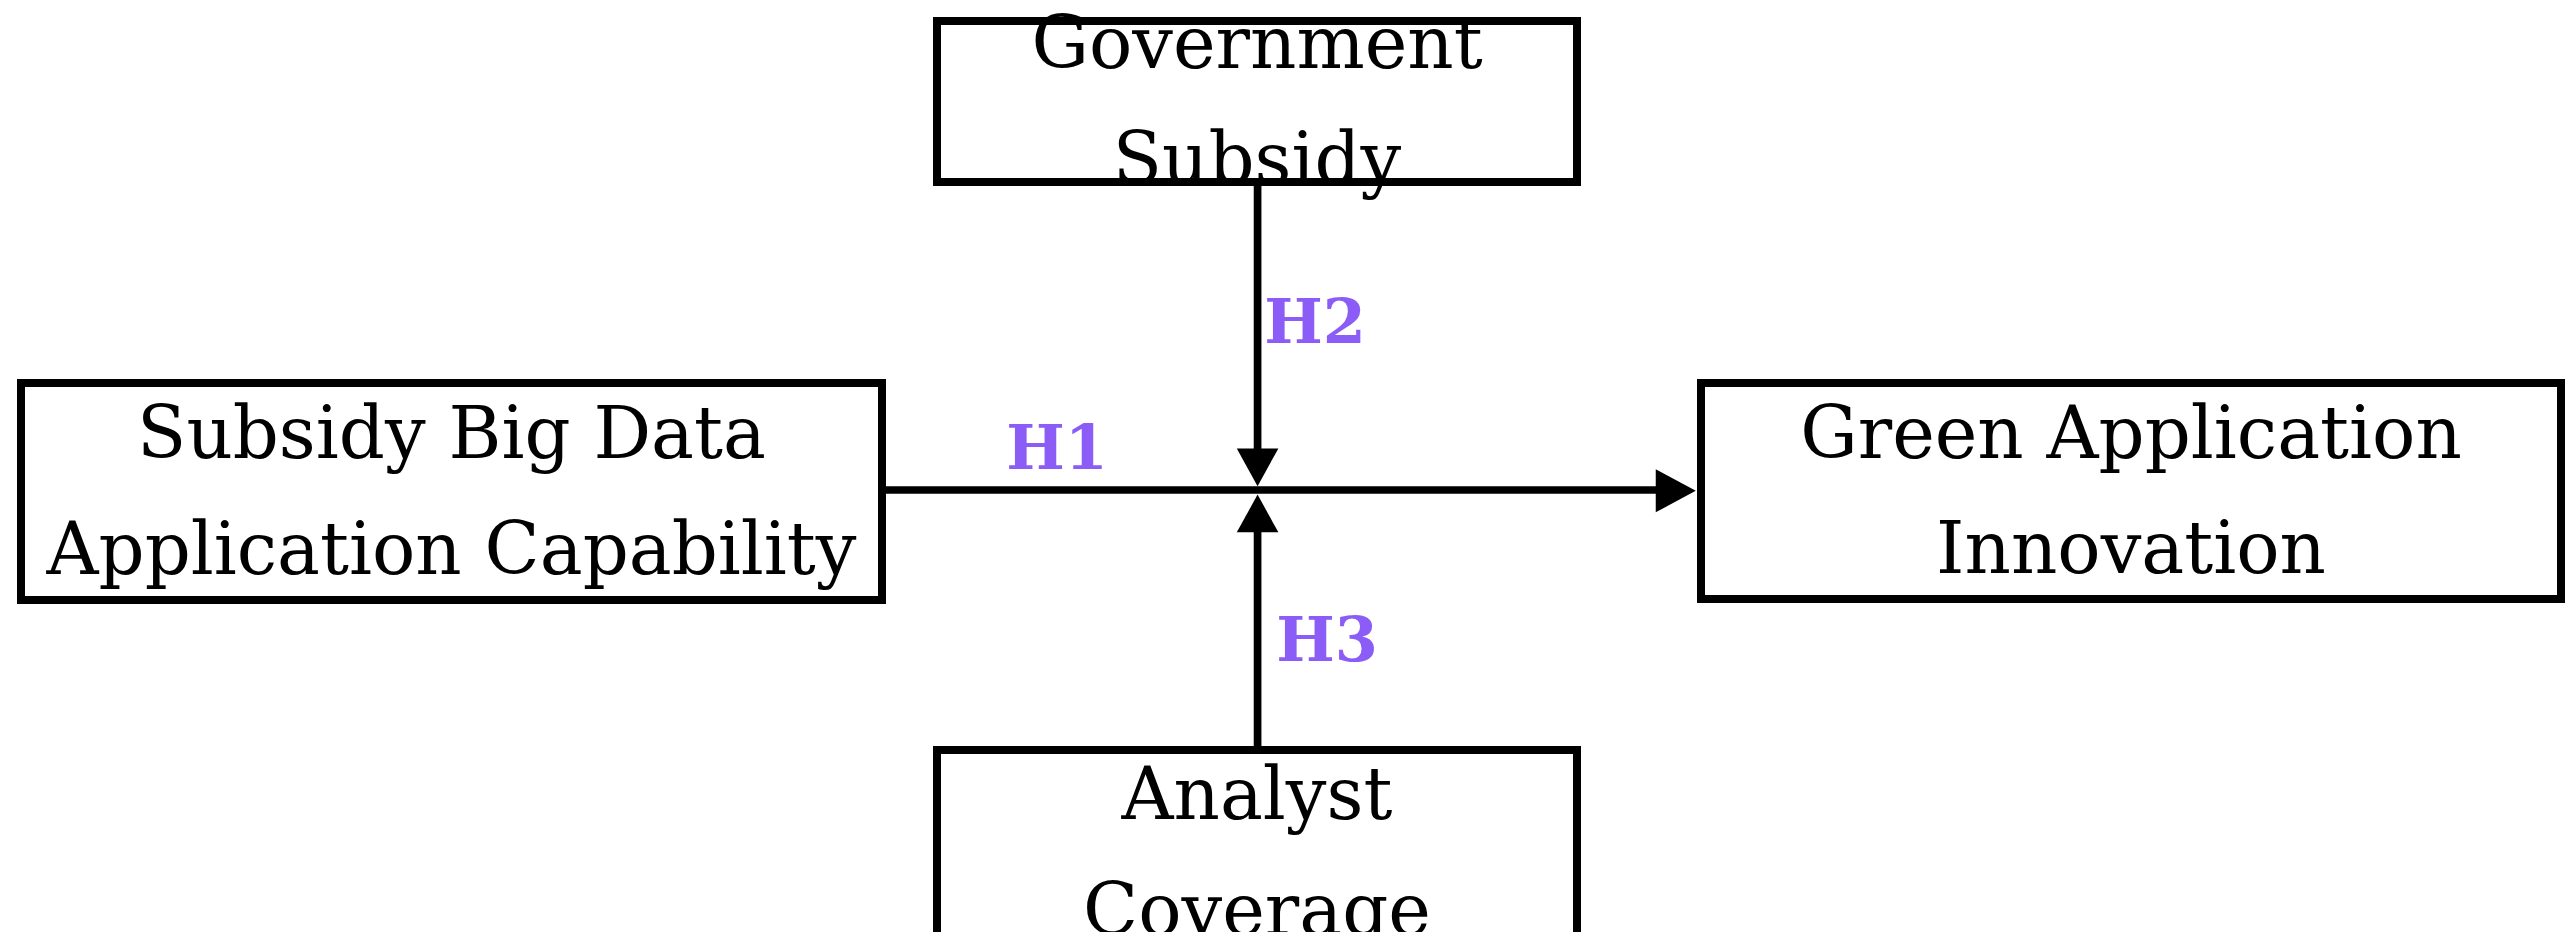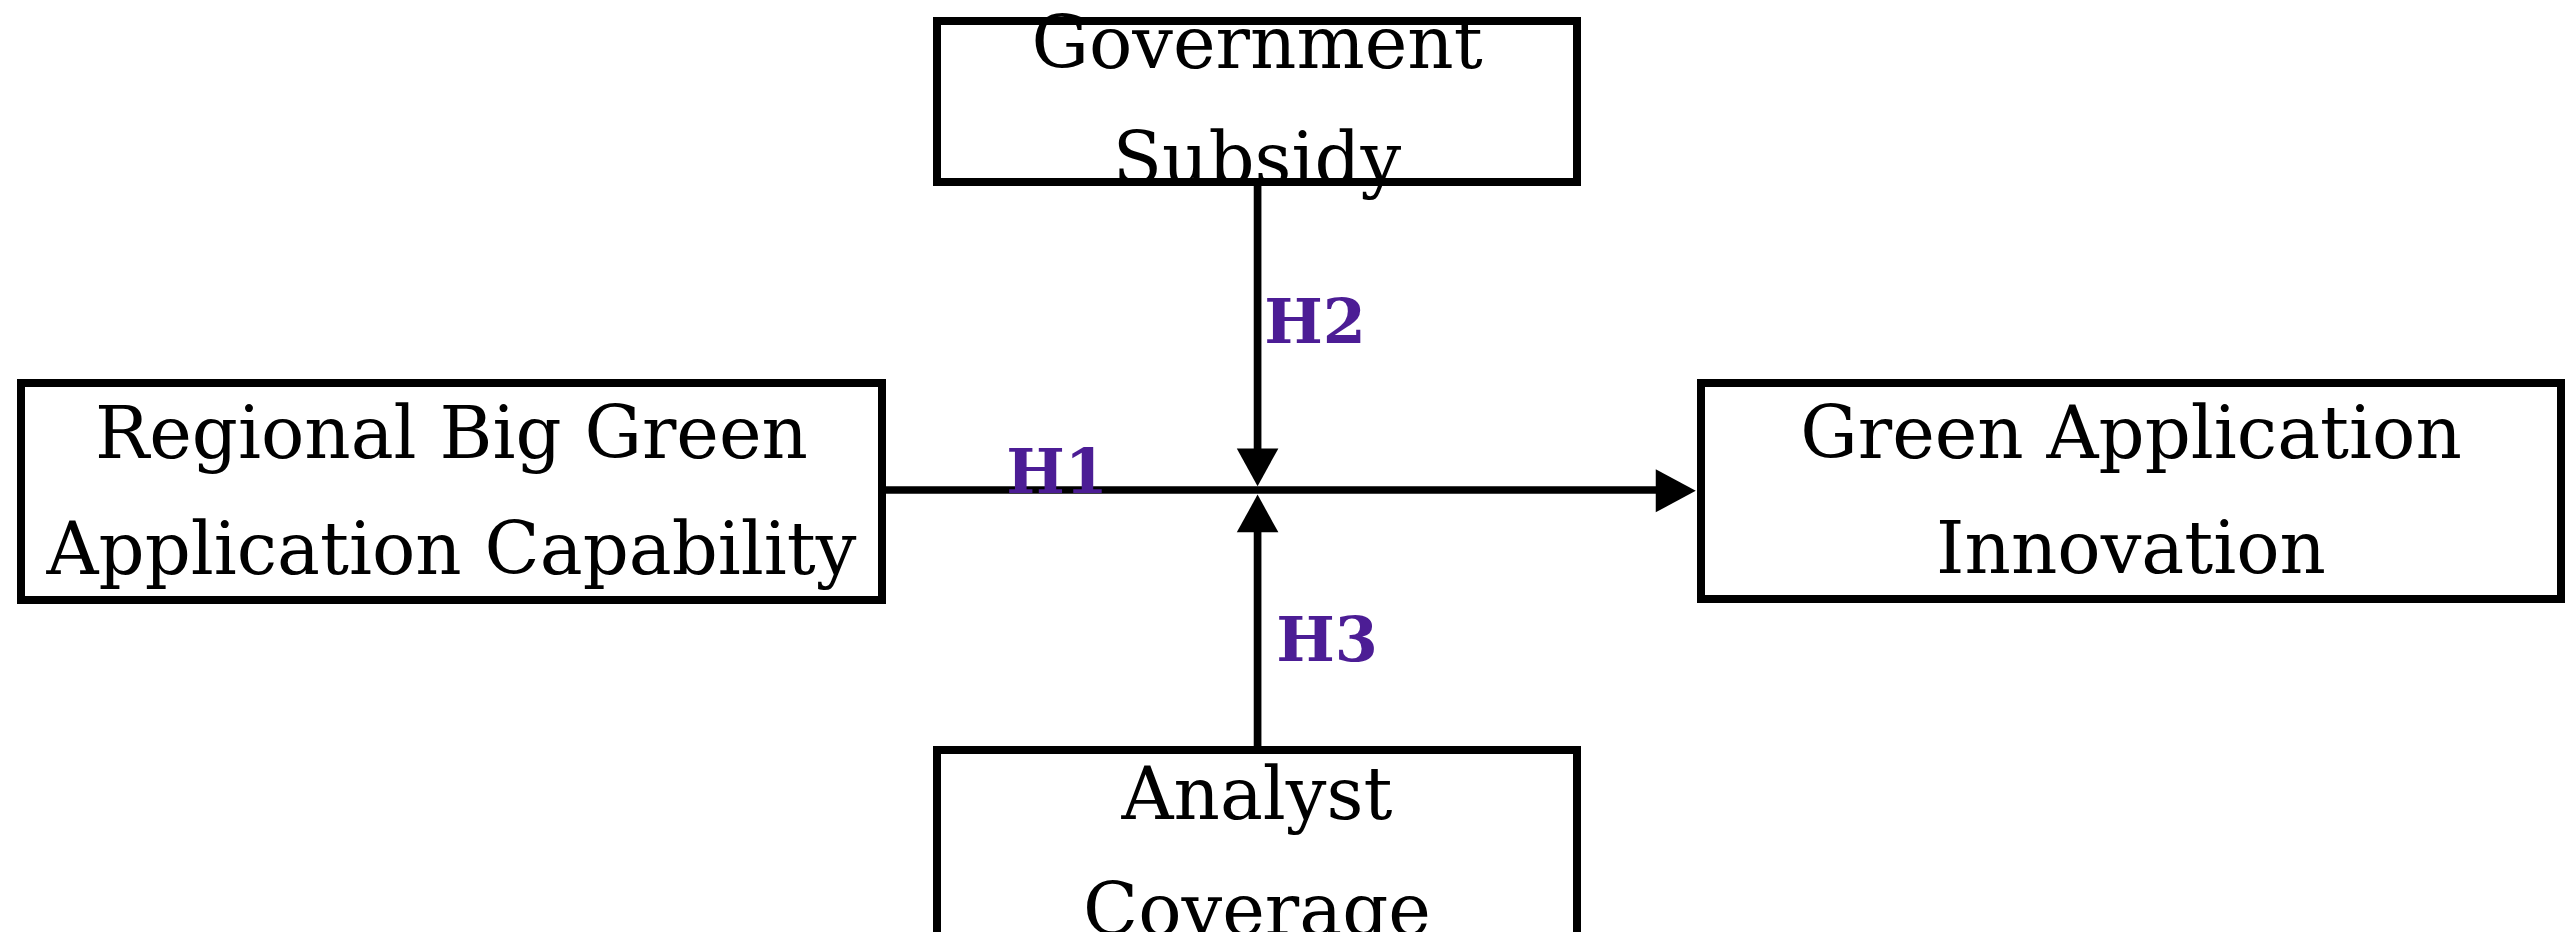--- a/index.html
+++ b/index.html
@@ -42,23 +42,23 @@
   .node-government { left: 933px; top: 17px;  width: 648px;  height: 169px; }
   .node-regional   { left: 17px;   top: 379px; width: 869px; height: 225px; }
   .node-green      { left: 1697px; top: 379px; width: 868px; height: 224px; }
   .node-analyst    { left: 933px; top: 746px; width: 648px;  height: 213px; }
   .edge-label {
     position: absolute;
     transform: translate(-50%, -50%);
     font-size: 62px;
     font-weight: bold;
     white-space: nowrap;
-    color: #4c1d95;
+    color: #8b5cf6;
   }
-  .edge-label-h1 { left: 1057px; top: 471px; }
+  .edge-label-h1 { left: 1057px; top: 447px; }
   .edge-label-h2 { left: 1315px; top: 321px; }
   .edge-label-h3 { left: 1314px; top: 639px; padding-left: 26px; }
 </style>
 </head>
 <body>
 
 <div class="canvas">
 
   <svg class="arrows-layer" viewBox="0 0 3345 1211" xmlns="http://www.w3.org/2000/svg">
 
@@ -70,21 +70,21 @@
 
     <line x1="1633" y1="969" x2="1633" y2="687" stroke="#000000" stroke-width="10"></line>
     <polygon points="1633,642 1606,691 1660,691" fill="#000000"></polygon>
   </svg>
 
   <div class="node node-government">
     <span class="node-label">Government Subsidy</span>
   </div>
 
   <div class="node node-regional">
-    <span class="node-label">Regional Big Green
+    <span class="node-label">Subsidy Big Data
 Application Capability</span>
   </div>
 
   <div class="node node-green">
     <span class="node-label">Green Application Innovation</span>
   </div>
 
   <div class="node node-analyst">
     <span class="node-label">Analyst Coverage</span>
   </div>

